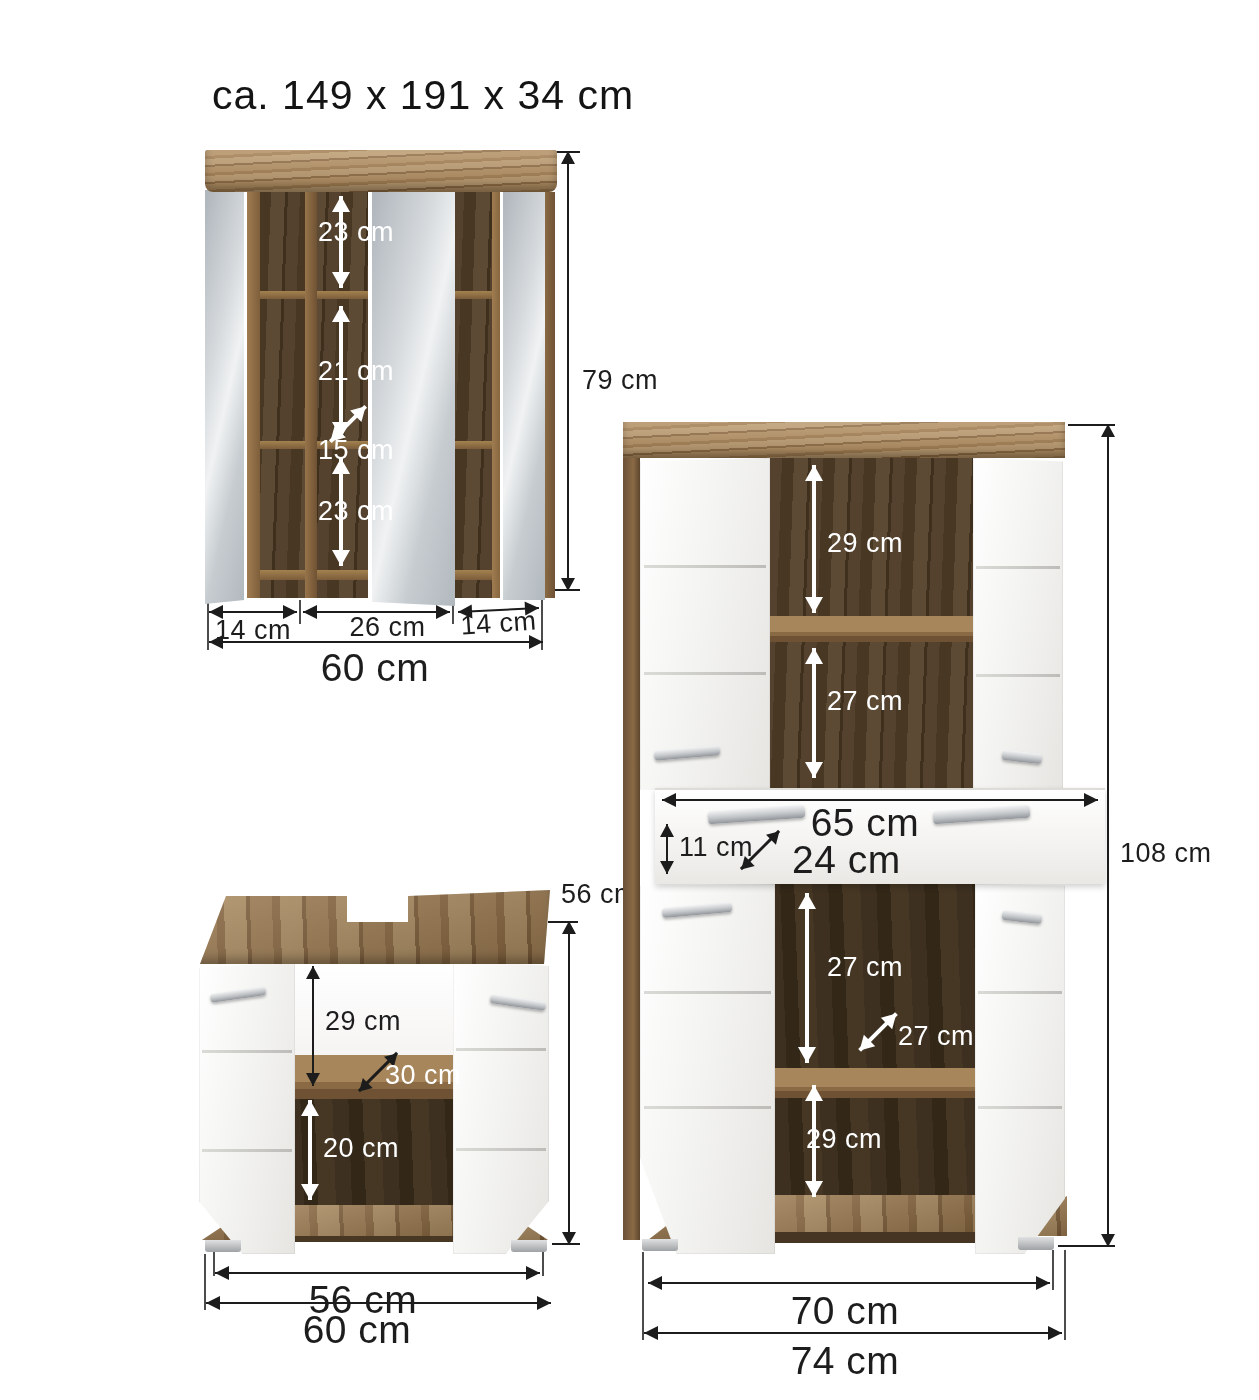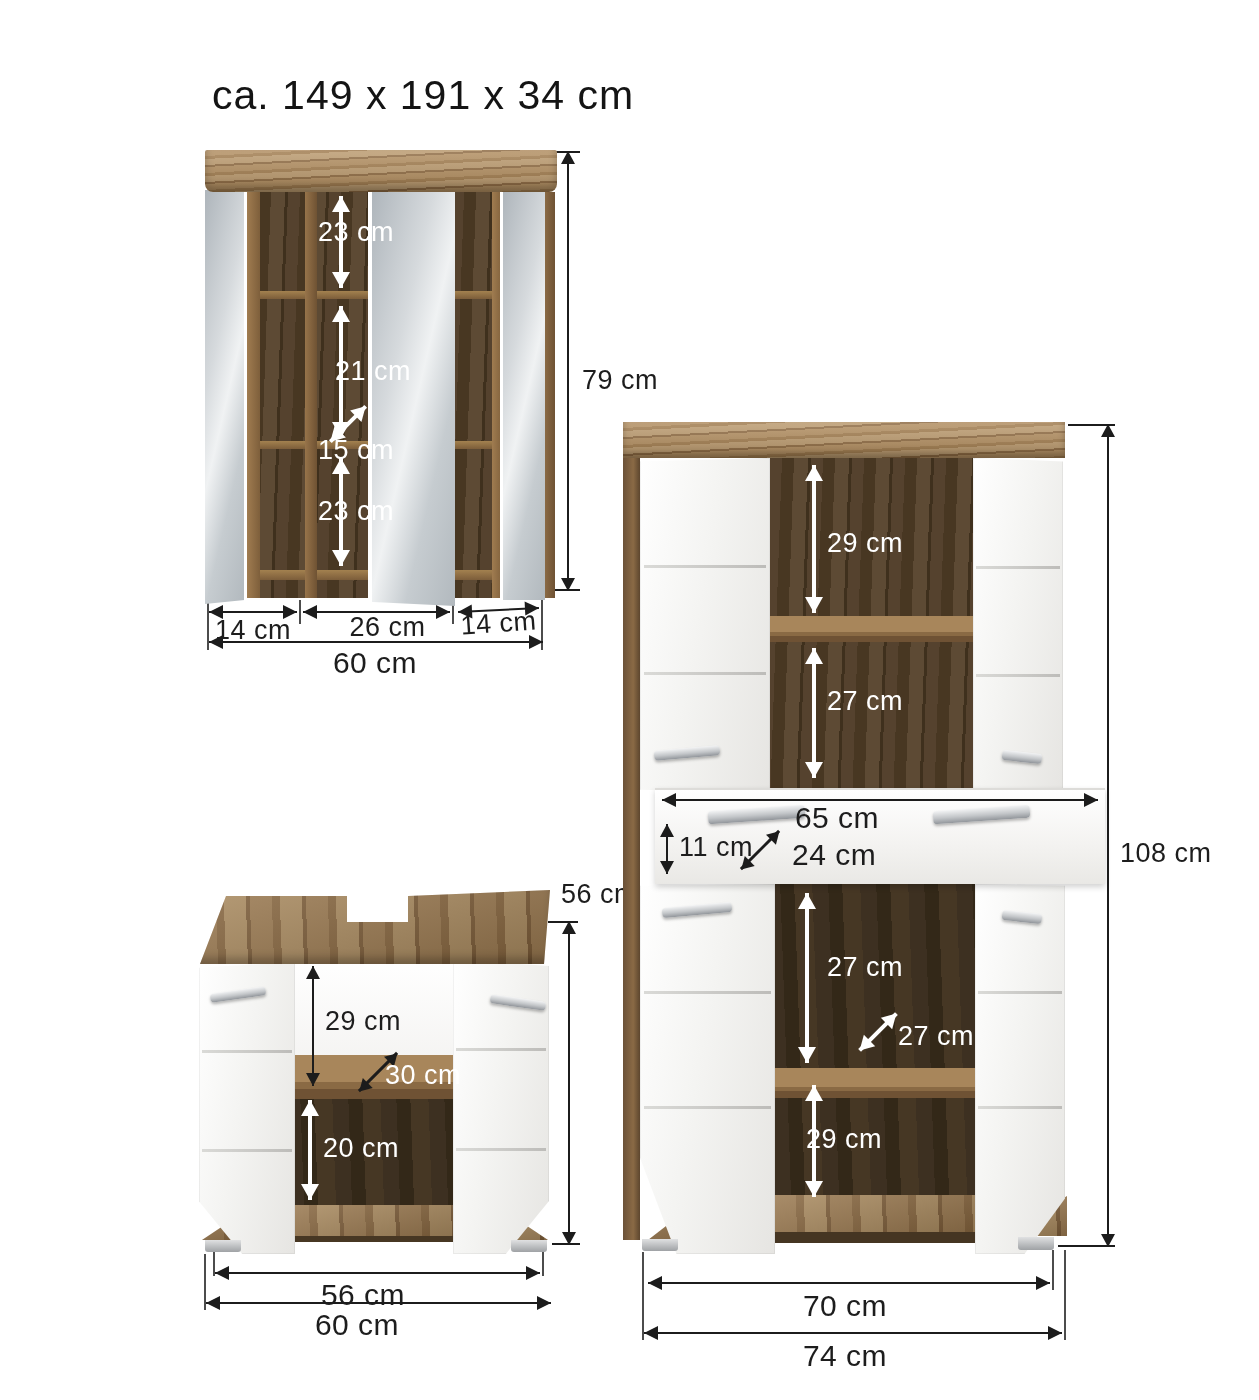--- a/index.html
+++ b/index.html
@@ -46,21 +46,21 @@
   .darrow::before{top:0;border-left:8px solid transparent;border-right:8px solid transparent;border-bottom:14px solid #fff}
   .darrow::after{bottom:0;border-left:8px solid transparent;border-right:8px solid transparent;border-top:14px solid #fff}
   .darrow.black{width:3px;background:#1c1c1c}
   .darrow.black::before{border-left:7px solid transparent;border-right:7px solid transparent;border-bottom:12px solid #1c1c1c}
   .darrow.black::after{border-left:7px solid transparent;border-right:7px solid transparent;border-top:12px solid #1c1c1c}
 
   
   .title{position:absolute;font-size:41px;font-weight:400;color:#141414;letter-spacing:1px;white-space:nowrap}
   .lbl{position:absolute;font-size:27px;font-weight:500;color:#1d1d1d;white-space:nowrap;letter-spacing:.5px;line-height:1}
   .lbl.w{color:#ffffff}
-  .lbl.lg{font-size:30px}
+  .lbl.lg{font-size:39px}
   .lbl.c{text-align:center}
 </style>
 </head>
 <body>
 
 <div id="canvas">
 
   <div class="title" style="left:212px;top:72px">ca. 149 x 191 x 34 cm</div>
 
   <div class="abs" style="left:0;top:0;width:0;height:0">
@@ -77,21 +77,21 @@
 
     <div class="abs mirror" style="left:205px;top:190px;width:42px;height:414px;border-right:3px solid #fff;z-index:5;clip-path:polygon(0 0,100% 0,100% 99%,0 100%)"></div>
     <div class="abs mirror" style="left:368px;top:190px;width:87px;height:416px;border-left:4px solid #fff;z-index:5;clip-path:polygon(0 0,100% 0.5%,100% 100%,0 99%)"></div>
     <div class="abs mirror" style="left:500px;top:190px;width:45px;height:410px;border-left:3px solid #fff;z-index:5"></div>
 
     <div class="abs wood" style="left:205px;top:150px;width:352px;height:42px;z-index:6;border-radius:2px 2px 8px 8px;box-shadow:inset 0 -6px 8px rgba(0,0,0,.25)"></div>
 
     <div class="varrow" style="left:339px;top:196px;height:92px;z-index:10"></div>
     <div class="lbl w" style="left:318px;top:219px;z-index:11">23 cm</div>
     <div class="varrow" style="left:339px;top:306px;height:132px;z-index:10"></div>
-    <div class="lbl w" style="left:335px;top:358px;z-index:11">21 cm</div>
+    <div class="lbl w" style="left:318px;top:358px;z-index:11">21 cm</div>
     <div class="darrow" style="left:348px;top:424px;height:50px;z-index:10;transform:translate(-50%,-50%) rotate(45deg)"></div>
     <div class="lbl w" style="left:318px;top:437px;z-index:11">15 cm</div>
     <div class="varrow" style="left:339px;top:458px;height:108px;z-index:10"></div>
     <div class="lbl w" style="left:318px;top:498px;z-index:11">23 cm</div>
 
     <div class="hline" style="left:548px;top:151px;width:32px"></div>
     <div class="hline" style="left:548px;top:589px;width:32px"></div>
     <div class="varrow black" style="left:567px;top:151px;height:440px"></div>
     <div class="lbl" style="left:582px;top:367px">79 cm</div>
 
@@ -198,21 +198,21 @@
       <div class="handle" style="left:27px;top:28px;width:40px;height:10px;transform:rotate(6deg)"></div>
     </div>
 
     <div class="abs wood" style="left:623px;top:422px;width:442px;height:36px;z-index:7;box-shadow:inset 0 -5px 7px rgba(0,0,0,.25)"></div>
 
     <div class="abs" style="left:655px;top:788px;width:450px;height:96px;z-index:8;background:linear-gradient(180deg,#ffffff,#f3f2f0 60%,#e9e8e5);box-shadow:0 3px 6px rgba(0,0,0,.18);border-top:2px solid #dddcd9">
       <div class="handle" style="left:53px;top:18px;width:97px;height:13px;transform:rotate(-4deg)"></div>
       <div class="handle" style="left:278px;top:18px;width:97px;height:13px;transform:rotate(-4deg)"></div>
     </div>
     <div class="harrow" style="left:662px;top:799px;width:436px;z-index:10"></div>
-    <div class="lbl lg c" style="left:762px;top:803px;width:150px;z-index:11">65 cm</div>
+    <div class="lbl lg c" style="left:790px;top:803px;width:150px;z-index:11">65 cm</div>
     <div class="varrow black" style="left:666px;top:824px;height:50px;z-index:10"></div>
     <div class="lbl" style="left:679px;top:834px;z-index:11">11 cm</div>
     <div class="darrow black" style="left:760px;top:850px;height:54px;z-index:10;transform:translate(-50%,-50%) rotate(45deg)"></div>
     <div class="lbl lg" style="left:792px;top:840px;z-index:11">24 cm</div>
 
     <div class="varrow" style="left:812px;top:465px;height:148px;z-index:10"></div>
     <div class="lbl w" style="left:827px;top:530px;z-index:11">29 cm</div>
     <div class="varrow" style="left:812px;top:648px;height:130px;z-index:10"></div>
     <div class="lbl w" style="left:827px;top:688px;z-index:11">27 cm</div>
     <div class="varrow" style="left:805px;top:893px;height:170px;z-index:10"></div>

